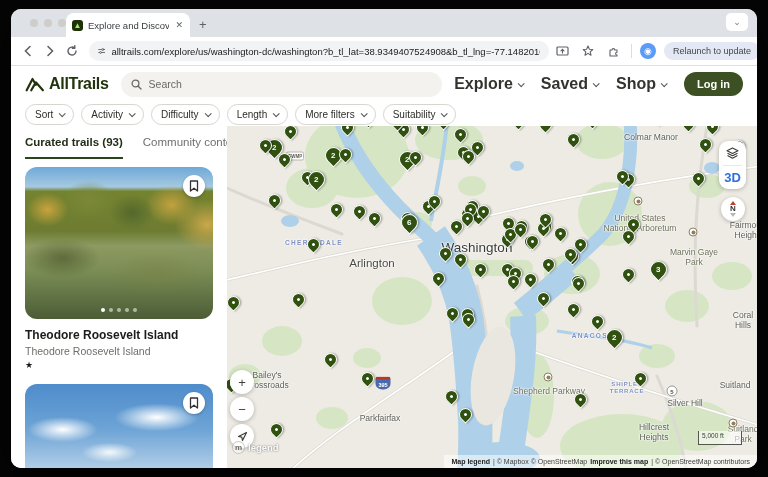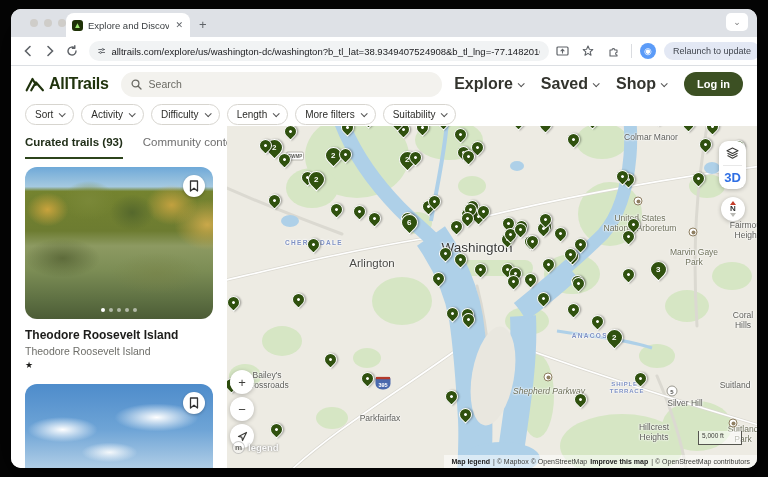--- a/index.html
+++ b/index.html
@@ -354,21 +354,21 @@
             <div class="lbl town" style="left: 424px; top: 11px;">Colmar Manor</div>
             <div class="lbl park" style="left: 413px; top: 97px;">United States
 National Arboretum</div>
             <div class="lbl park" style="left: 467px; top: 119px; margin-top: 12px;">Marvin Gaye Park</div>
             <div class="lbl town" style="left: 522px; top: 104px;">Fairmount
 Heights</div>
             <div class="lbl town" style="left: 40px; top: 254px;">Bailey's
 Crossroads</div>
             <div class="lbl town" style="left: 153px; top: 292px;">Parkfairfax</div>
             <div class="lbl hood" style="left: 370px; top: 210px;">ANACOSTIA</div>
-            <div class="lbl park" style="left: 322px; top: 265px; font-style: italic;">Shepherd Parkway</div>
+            <div class="lbl park" style="left: 322px; top: 265px;">Shepherd Parkway</div>
             <div class="lbl town" style="left: 458px; top: 277px;">Silver Hill</div>
             <div class="lbl town" style="left: 427px; top: 306px;">Hillcrest
 Heights</div>
             <div class="lbl town" style="left: 508px; top: 259px;">Suitland</div>
             <div class="lbl town" style="left: 516px; top: 194px;">Coral Hills</div>
             <div class="lbl park" style="left: 516px; top: 308px;">Suitland Park</div>
             <div class="lbl hood-sm" style="left: 400px; top: 262px;">SHIPLEY
 TERRACE</div>
           </div>
         <div id="mappois">

